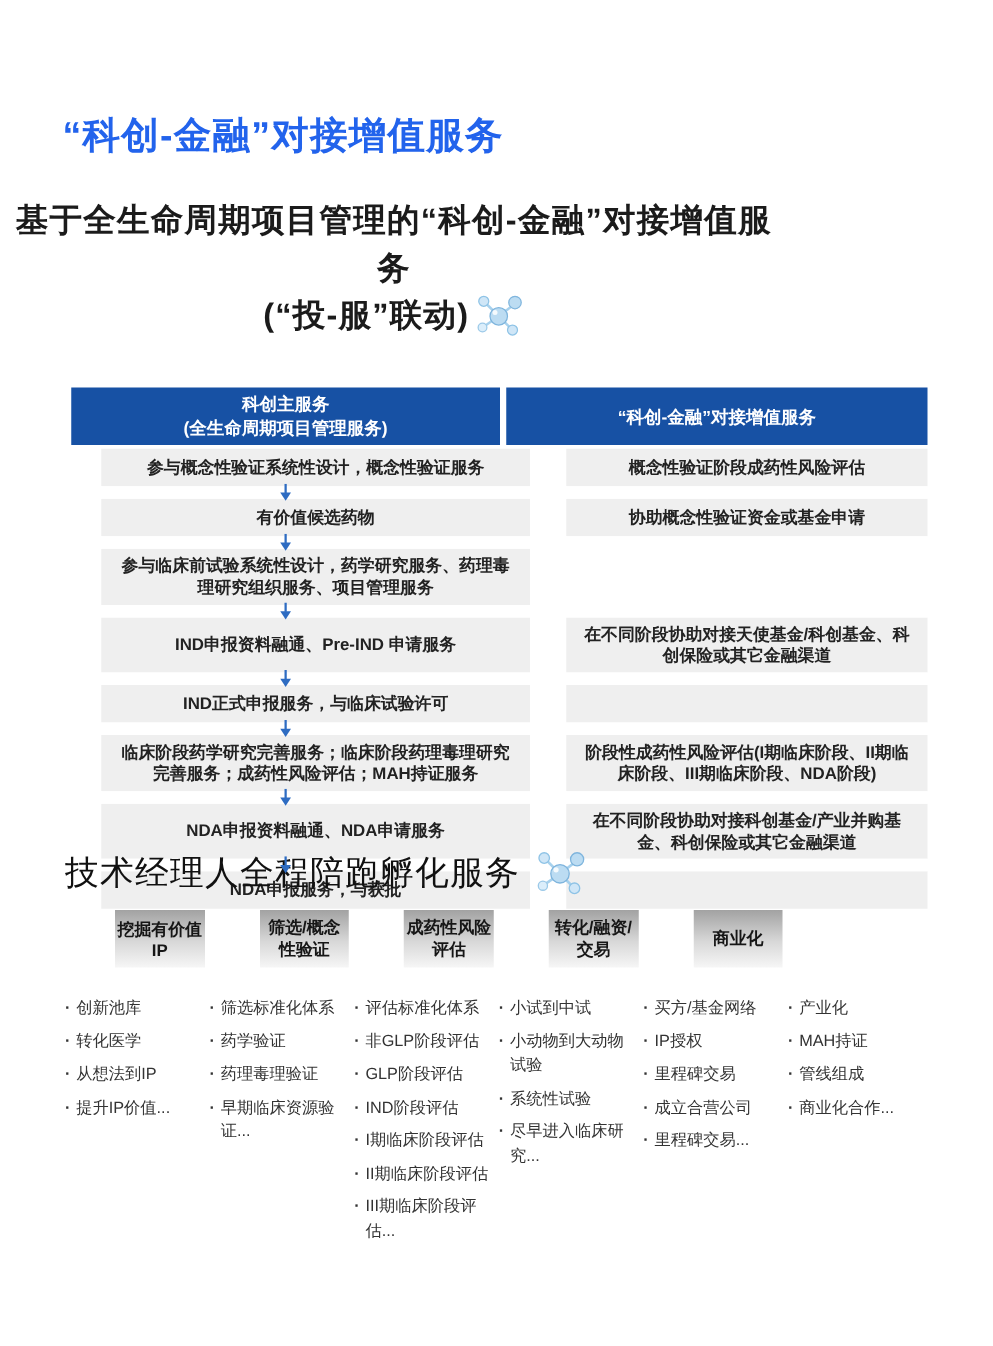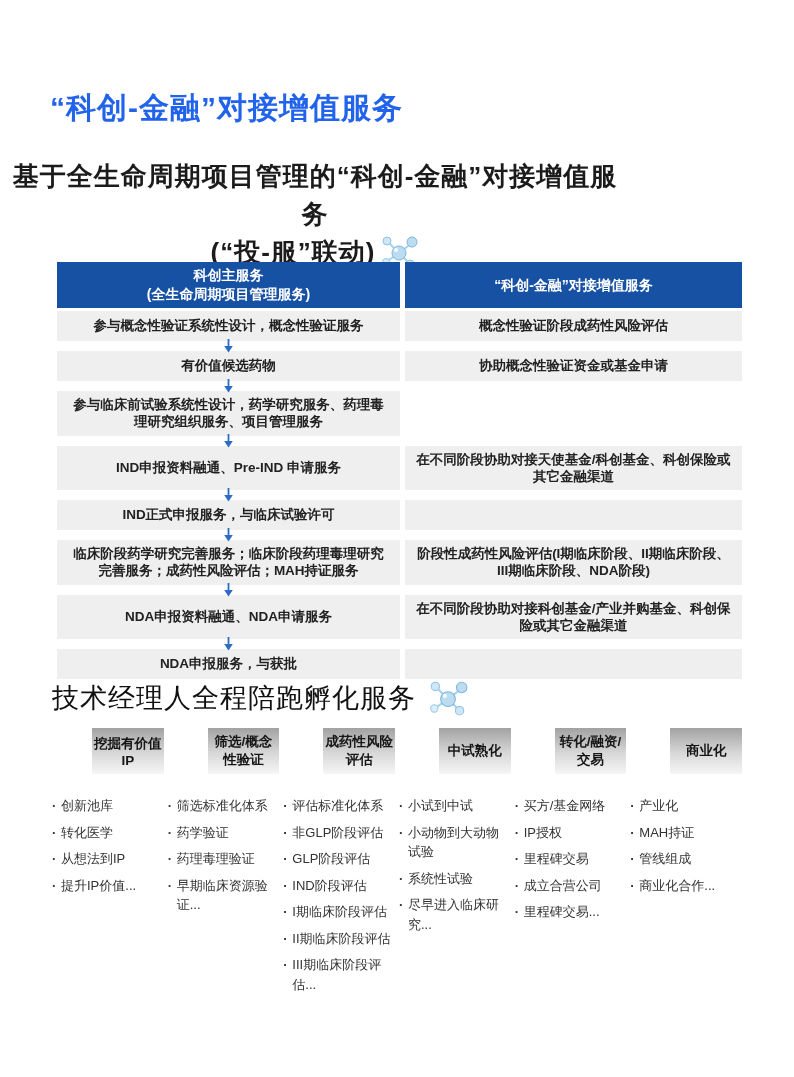--- a/index.html
+++ b/index.html
@@ -17,35 +17,35 @@
   .subtitle {
     position:absolute; top:158px; left:0; width:630px;
     text-align:center; color:#1b1b1b; font-weight:700;
     font-size:26px; line-height:1.45; letter-spacing:1px;
   }
   .sub-line2 { display:inline-flex; align-items:center; gap:4px; }
   .molecule { vertical-align:middle; }
 
   
   .t1 { position:absolute; top:262px; left:57px; width:685px; }
-  .t1-header { display:flex; gap:5px; }
+  .t1-header { display:flex; gap:5px;margin-top:48px; }
   .t1-header .hcell {
     background:var(--table-header-blue,#1751a4); color:#ffffff;
     font-weight:700; font-size:14px; line-height:1.35; min-height:46px;
     display:flex; flex-direction:column; justify-content:center; align-items:center;
     text-align:center; padding:3px 6px;
   }
   .hcell.hl { width:343px; } .hcell.hr { flex:1; }
   .t1-body { margin-top:3px; }
   .t1-row { display:flex; gap:5px; }
   .t1-row .cell {
     background:var(--row-gray,#efefef); color:#222222;
     display:flex; align-items:center; justify-content:center;
     text-align:center; font-size:13.5px; font-weight:600; line-height:1.28;
-    min-height:30px; padding:5px 10px;
+    min-height:30px; padding:5px 10px;margin-left:24px;
   }
   .cell.cl { width:343px; } .cell.cr { flex:1; }
   .sep { height:10px; position:relative; background:#ffffff; }
   .sep .sep-arrow { position:absolute; left:165px; top:-2px; line-height:0; z-index:2; }
 
   
   .sec-title {
     position:absolute; top:678px; left:52px;
     display:flex; align-items:center; gap:10px;
     font-size:27px; font-weight:400; color:#111111; letter-spacing:1px;
@@ -193,21 +193,20 @@
     <circle cx="7" cy="29" r="3.5" fill="#dbeefb" stroke="#9bc9e8"></circle>
     <circle cx="17" cy="17" r="2" fill="#ffffff" opacity="0.85"></circle>
   </svg>
 </div>
 
 <div class="t2">
   <div class="t2-headers">
       <div class="t2-h">挖掘有价值IP</div>
       <div class="t2-h">筛选/概念性验证</div>
       <div class="t2-h">成药性风险评估</div>
-      <div class="t2-h">中试熟化</div>
       <div class="t2-h">转化/融资/交易</div>
       <div class="t2-h">商业化</div>
     </div>
   <div class="t2-lists">
       <div class="t2-col">
         <div class="li">
           <span class="dot">·</span>
           <span>创新池库</span>
         </div>
         <div class="li">

